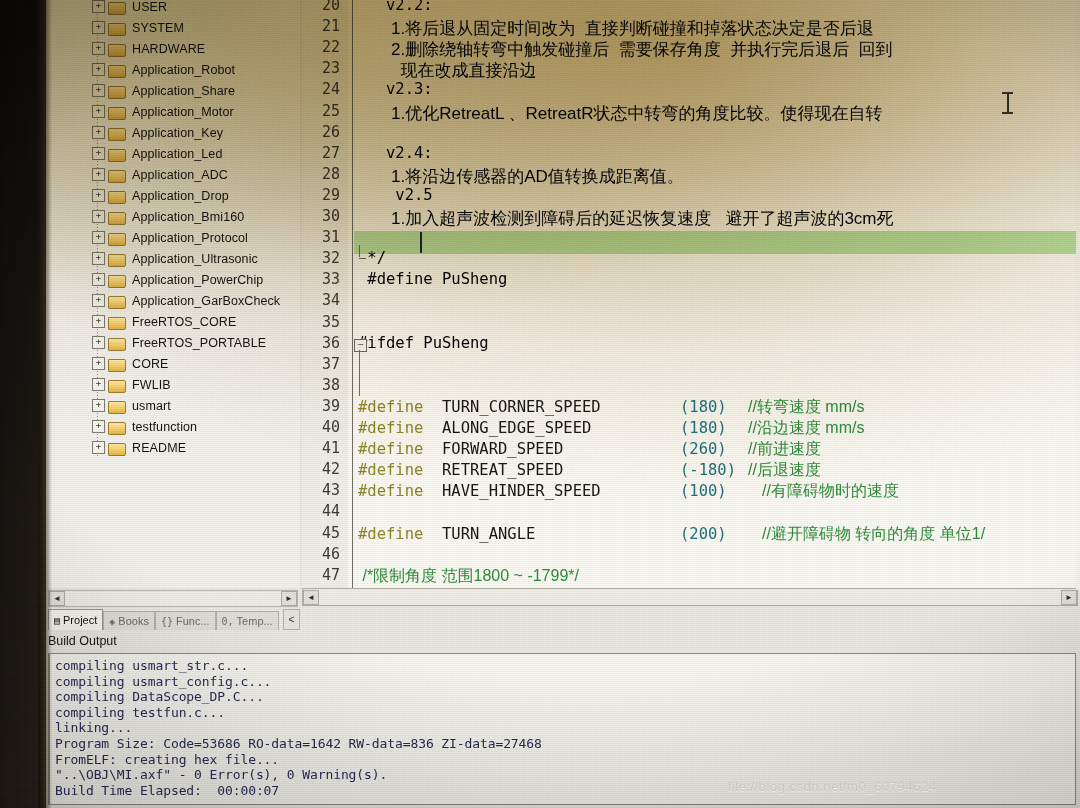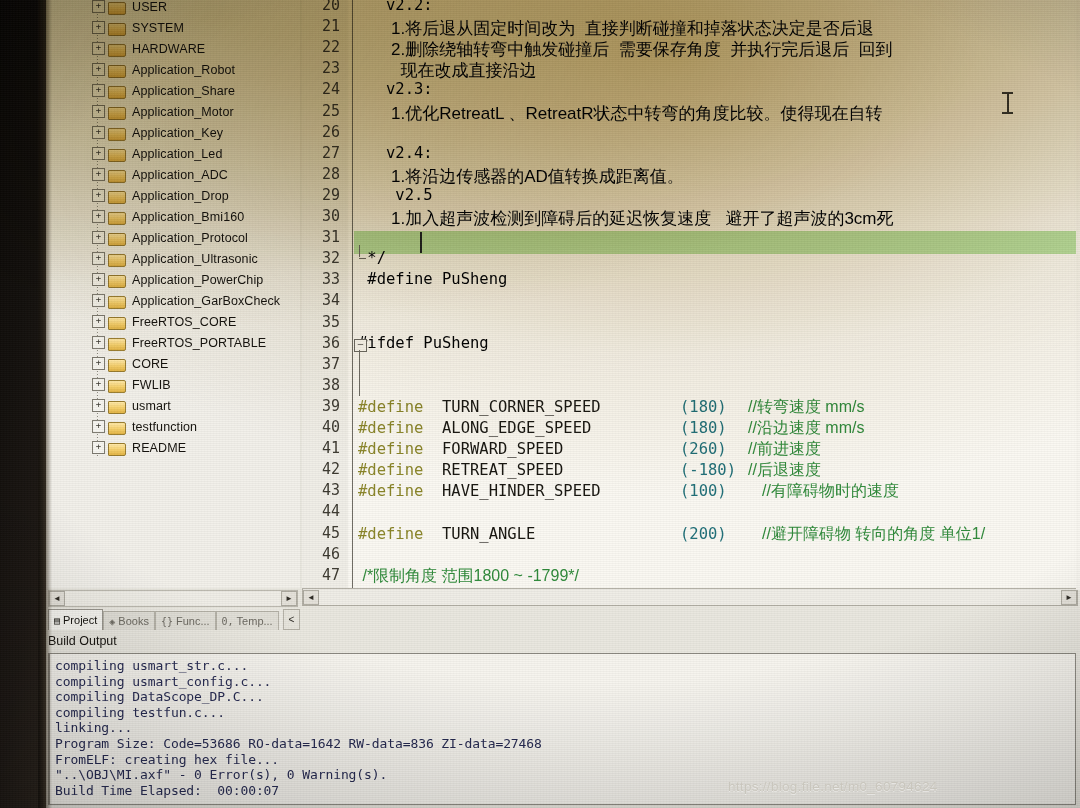--- a/index.html
+++ b/index.html
@@ -398,18 +398,18 @@
           <div class="bo" style="top: 66.4px;">linking...</div>
           <div class="bo" style="top: 82px;">Program Size: Code=53686 RO-data=1642 RW-data=836 ZI-data=27468</div>
           <div class="bo" style="top: 97.6px;">FromELF: creating hex file...</div>
           <div class="bo" style="top: 113.2px;">"..\OBJ\MI.axf" - 0 Error(s), 0 Warning(s).</div>
           <div class="bo" style="top: 128.8px;">Build Time Elapsed:  00:00:07</div>
         </div>
     </div>
 
   </div>
 
-  <div id="watermark">https://blog.file.net/m0_60794624</div>
+  <div id="watermark">file://blog.csdn.net/m0_60794624</div>
 
   <div id="warmtint"></div>
   <div id="vign"></div>
   <div id="scan"></div>
 </div>
 
 </body></html>

